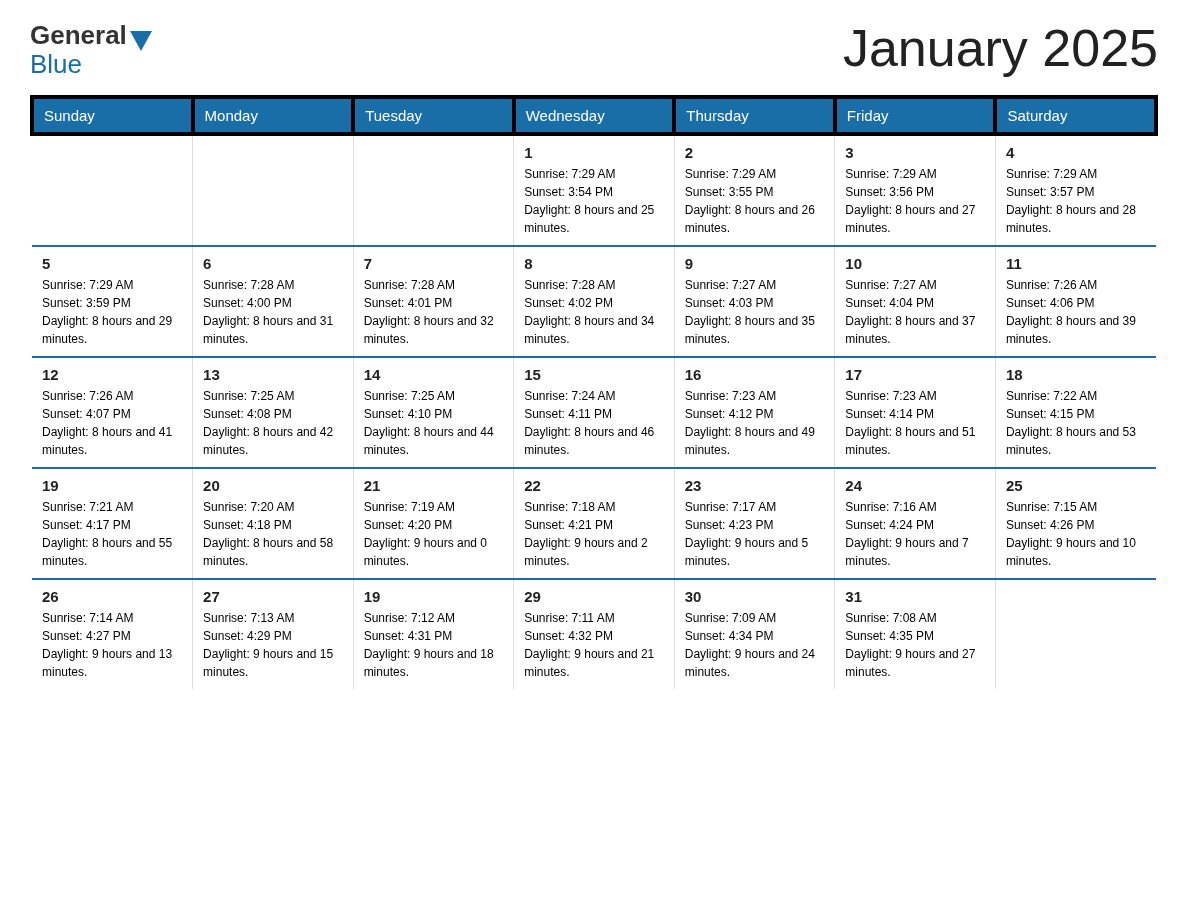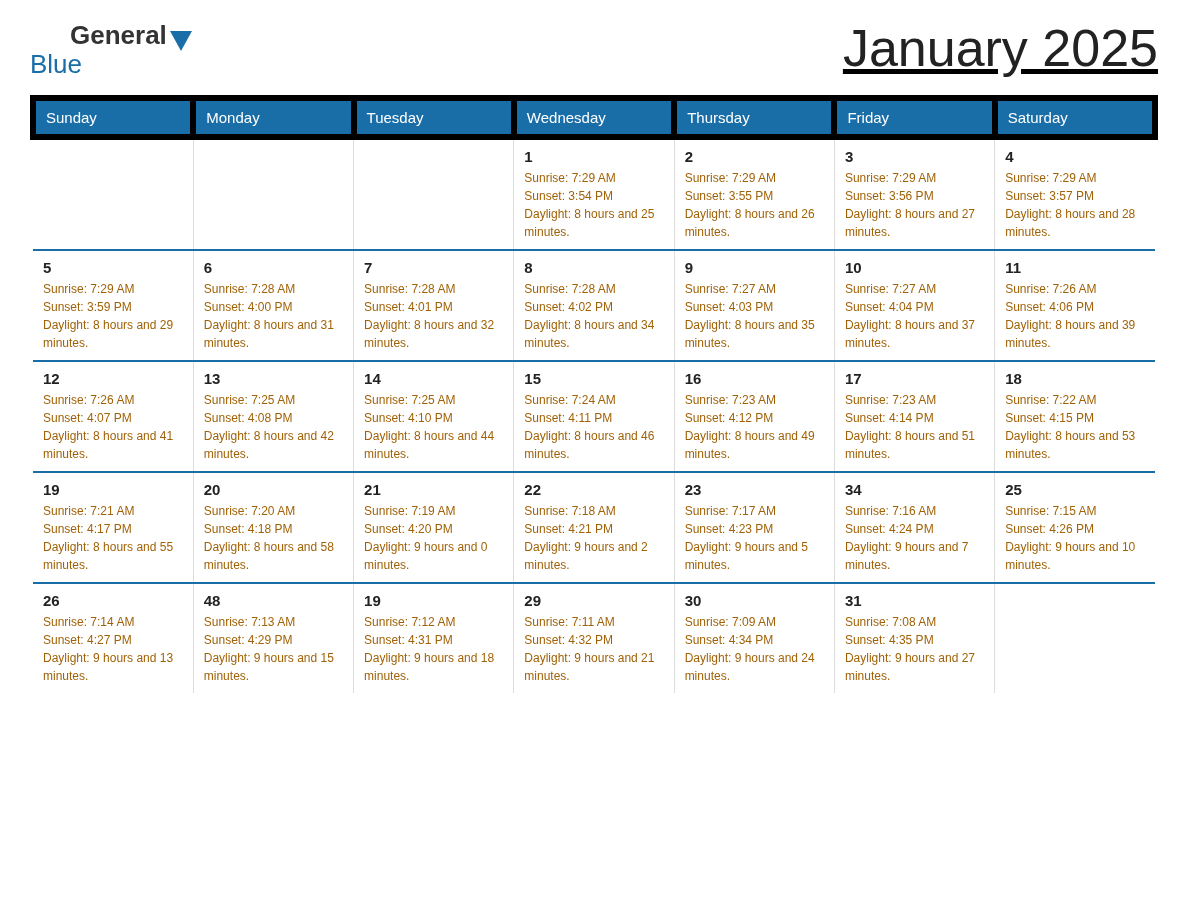--- a/index.html
+++ b/index.html
@@ -13,41 +13,39 @@
     .header {
       display: flex;
       justify-content: space-between;
       align-items: flex-start;
       margin-bottom: 18px;
     }
     .logo-text-general {
       font-size: 26px;
       font-weight: bold;
       color: #333;
-      margin-left: 40px;
     }
     .logo-wrapper {
       display: flex;
       flex-direction: column;
       align-items: flex-start;
     }
     .logo-top {
       display: flex;
       align-items: flex-end;
     }
     .logo-bottom {
       font-size: 26px;
       font-weight: normal;
       color: #1a6ea8;
       margin-left: 0;
       line-height: 1;
     }
     .title-area {
       text-align: right;
-      text-decoration: underline;
     }
     .calendar-title {
       font-size: 52px;
       font-weight: normal;
       color: #222;
       line-height: 1.1;
     }
     .calendar-subtitle {
       font-size: 22px;
       color: #444;
@@ -60,21 +58,21 @@
     }
     thead tr {
       background-color: #1a6ea8;
     }
     thead th {
       color: white;
       font-size: 15px;
       font-weight: normal;
       padding: 8px 10px;
       text-align: left;
-      border: 6px solid #000000;
+      border: 4px solid #000000;
     }
     tbody tr {
       border-top: 2px solid #1a6ea8;
     }
     tbody td {
       vertical-align: top;
       padding: 8px 10px;
       font-size: 12.5px;
       color: #333;
       border-right: 1px solid #ddd;
@@ -84,21 +82,21 @@
       border-right: none;
     }
     .day-number {
       font-size: 15px;
       font-weight: bold;
       color: #222;
       margin-bottom: 4px;
     }
     .day-info {
       font-size: 12px;
-      color: #a16207;
+      color: #000000;
       line-height: 1.5;
     }
     .empty-cell {
       background: #fff;
     }
   </style>
 </head>
 <body>
 
 <div class="header">
@@ -227,35 +225,35 @@
         </td>
         <td>
           <div class="day-number">22</div>
           <div class="day-info">Sunrise: 7:18 AM<br>Sunset: 4:21 PM<br>Daylight: 9 hours and 2 minutes.</div>
         </td>
         <td>
           <div class="day-number">23</div>
           <div class="day-info">Sunrise: 7:17 AM<br>Sunset: 4:23 PM<br>Daylight: 9 hours and 5 minutes.</div>
         </td>
         <td>
-          <div class="day-number">34</div>
+          <div class="day-number">24</div>
           <div class="day-info">Sunrise: 7:16 AM<br>Sunset: 4:24 PM<br>Daylight: 9 hours and 7 minutes.</div>
         </td>
         <td>
           <div class="day-number">25</div>
           <div class="day-info">Sunrise: 7:15 AM<br>Sunset: 4:26 PM<br>Daylight: 9 hours and 10 minutes.</div>
         </td>
       </tr>
       <tr>
         <td>
           <div class="day-number">26</div>
           <div class="day-info">Sunrise: 7:14 AM<br>Sunset: 4:27 PM<br>Daylight: 9 hours and 13 minutes.</div>
         </td>
         <td>
-          <div class="day-number">48</div>
+          <div class="day-number">27</div>
           <div class="day-info">Sunrise: 7:13 AM<br>Sunset: 4:29 PM<br>Daylight: 9 hours and 15 minutes.</div>
         </td>
         <td>
           <div class="day-number">19</div>
           <div class="day-info">Sunrise: 7:12 AM<br>Sunset: 4:31 PM<br>Daylight: 9 hours and 18 minutes.</div>
         </td>
         <td>
           <div class="day-number">29</div>
           <div class="day-info">Sunrise: 7:11 AM<br>Sunset: 4:32 PM<br>Daylight: 9 hours and 21 minutes.</div>
         </td>

